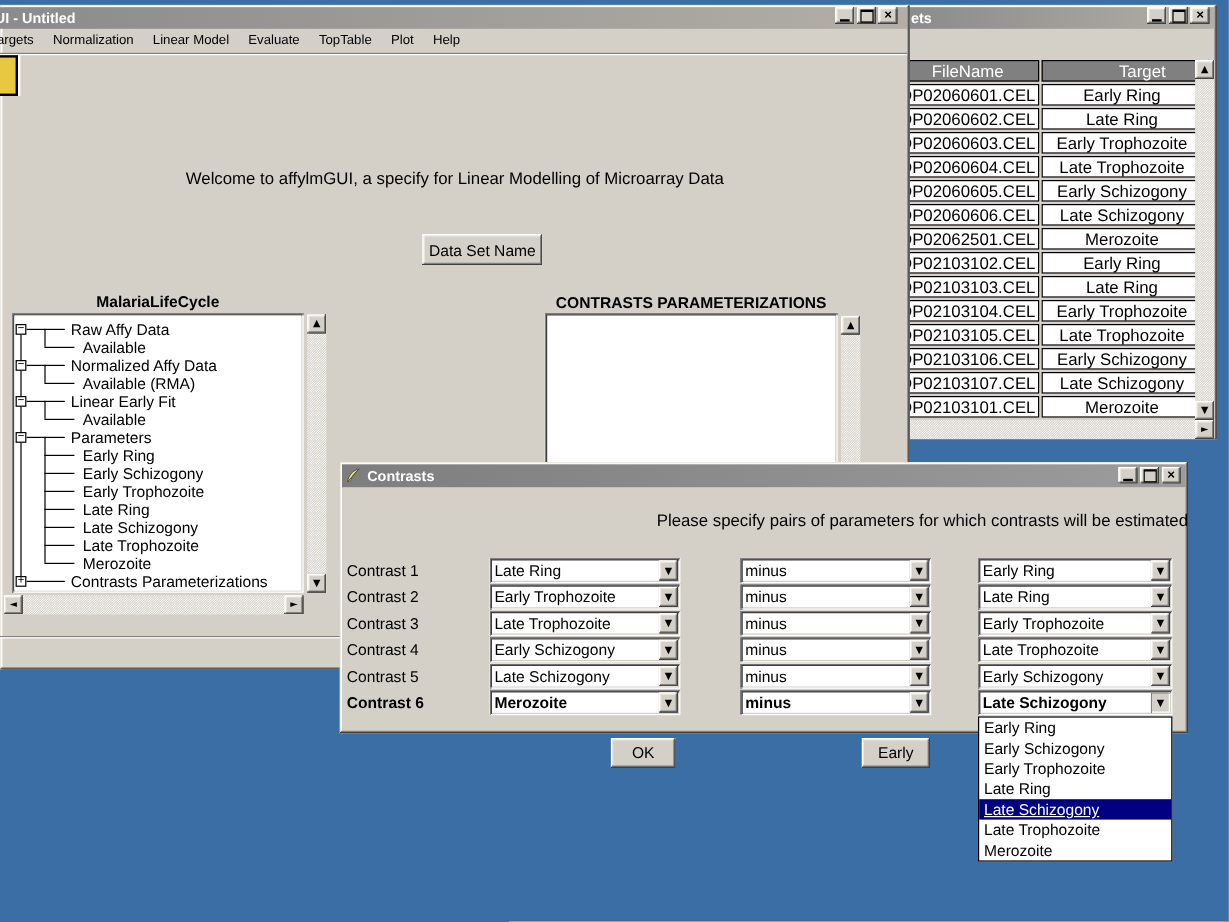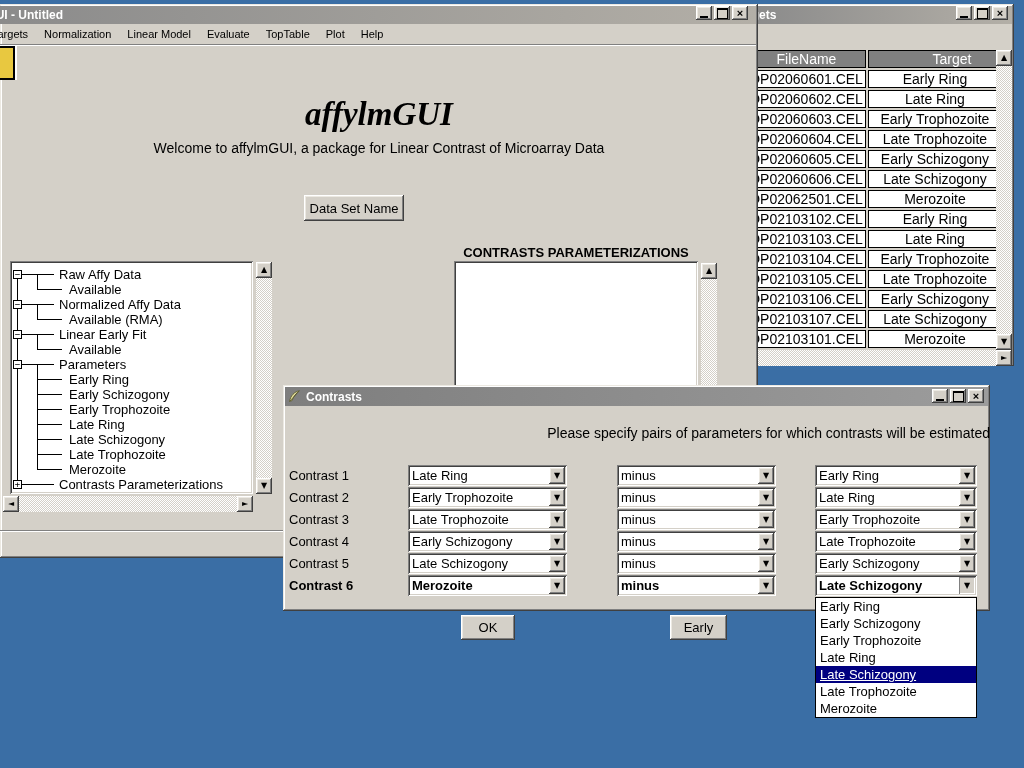--- a/index.html
+++ b/index.html
@@ -13,21 +13,21 @@
   .tb-dlg{background:linear-gradient(to right,#7E7E7E,#9C9C9C);}
   .win-buttons{position:absolute;top:2px;display:flex;gap:2px;}
   .win-btn{width:16px;height:14px;background:#D4D0C8;display:flex;align-items:center;justify-content:center;
            box-shadow:inset -1px -1px #404040, inset 1px 1px #fff, inset -2px -2px #808080, inset 2px 2px #ECE9E2;
            color:#000;font-size:11px;font-weight:bold;line-height:1;}
   .glyph-min{width:8px;height:2px;background:#000;margin-top:7px;}
   .glyph-max{width:9px;height:8px;border:1px solid #000;border-top:2px solid #000;}
   .sunken-white{background:#fff;
           box-shadow:inset 1px 1px #808080, inset -1px -1px #fff, inset 2px 2px #404040, inset -2px -2px #D4D0C8;}
   .btn{position:absolute;display:flex;align-items:center;justify-content:center;font-size:13px;background:#D4D0C8;
-       box-shadow:inset -1px -1px #404040, inset 1px 1px #fff, inset -2px -2px #808080, inset 2px 2px #ECE9E2;}
+       box-shadow:inset -1px -1px #404040, inset 1px 1px #fff, inset -2px -2px #808080, inset 2px 2px #ECE9E2;margin-left:48px;}
   .menubar{position:absolute;left:0;right:2px;top:20px;height:20px;display:flex;align-items:center;gap:16px;
            font-size:11px;border-bottom:1px solid #808080;box-shadow:0 1px 0 #fff;padding-left:0;overflow:hidden;}
   .menu-item{white-space:nowrap;}
   .dither{background-color:#D4D0C8;
           background-image:linear-gradient(45deg,#fff 25%,transparent 25%,transparent 75%,#fff 75%),
                            linear-gradient(45deg,#fff 25%,transparent 25%,transparent 75%,#fff 75%);
           background-size:2px 2px;background-position:0 0,1px 1px;}
   .s-btn{position:absolute;width:16px;height:16px;background:#D4D0C8;display:flex;align-items:center;justify-content:center;
          box-shadow:inset -1px -1px #404040, inset 1px 1px #fff, inset -2px -2px #808080, inset 2px 2px #ECE9E2;}
   .arrow{font-family:"DejaVu Sans",sans-serif;font-size:8px;line-height:8px;color:#000;}
@@ -181,25 +181,25 @@
       <span class="menu-item">Normalization</span>
       <span class="menu-item">Linear Model</span>
       <span class="menu-item">Evaluate</span>
       <span class="menu-item">TopTable</span>
       <span class="menu-item">Plot</span>
       <span class="menu-item">Help</span>
     </div>
 
     <div style="position:absolute;left:-5px;top:42px;width:16px;height:30px;background:#E8C840;border:2px solid #000;box-shadow:2px 0 #fff;"></div>
 
-    <div class="panel-label" style="left:0;right:0;top:92px;font:bold italic 33px 'Liberation Serif','DejaVu Serif',serif;">affylmGUI</div>
-    <div style="position:absolute;left:0;right:0;top:136px;text-align:center;font-size:14px;">Welcome to affylmGUI, a package for Linear Contrast of Microarray Data</div>
+    <div style="position:absolute;left:0;right:0;top:136px;text-align:center;font-size:14px;">Welcome to affylmGUI, a specify for Linear Modelling of Microarray Data</div>
 
     <div class="btn" style="left:304px;top:191px;width:100px;height:26px;">Data Set Name</div>
 
+    <div class="panel-label" style="left:10px;top:240px;width:243px;">MalariaLifeCycle</div>
     <div class="sunken-white" style="position:absolute;left:10px;top:257px;width:243px;height:233px;">
       <div class="tree-canvas">
 
         <div class="t-line" style="left:5px;top:11px;width:1px;height:210px;"></div>
         <div class="t-line" style="left:25px;top:11px;width:1px;height:15px;"></div>
         <div class="t-line" style="left:25px;top:41px;width:1px;height:15px;"></div>
         <div class="t-line" style="left:25px;top:71px;width:1px;height:15px;"></div>
         <div class="t-line" style="left:25px;top:101px;width:1px;height:105px;"></div>
         <div class="t-line" style="left:10px;top:11px;width:32px;height:1px;"></div>
         <div class="t-line" style="left:10px;top:41px;width:32px;height:1px;"></div>

